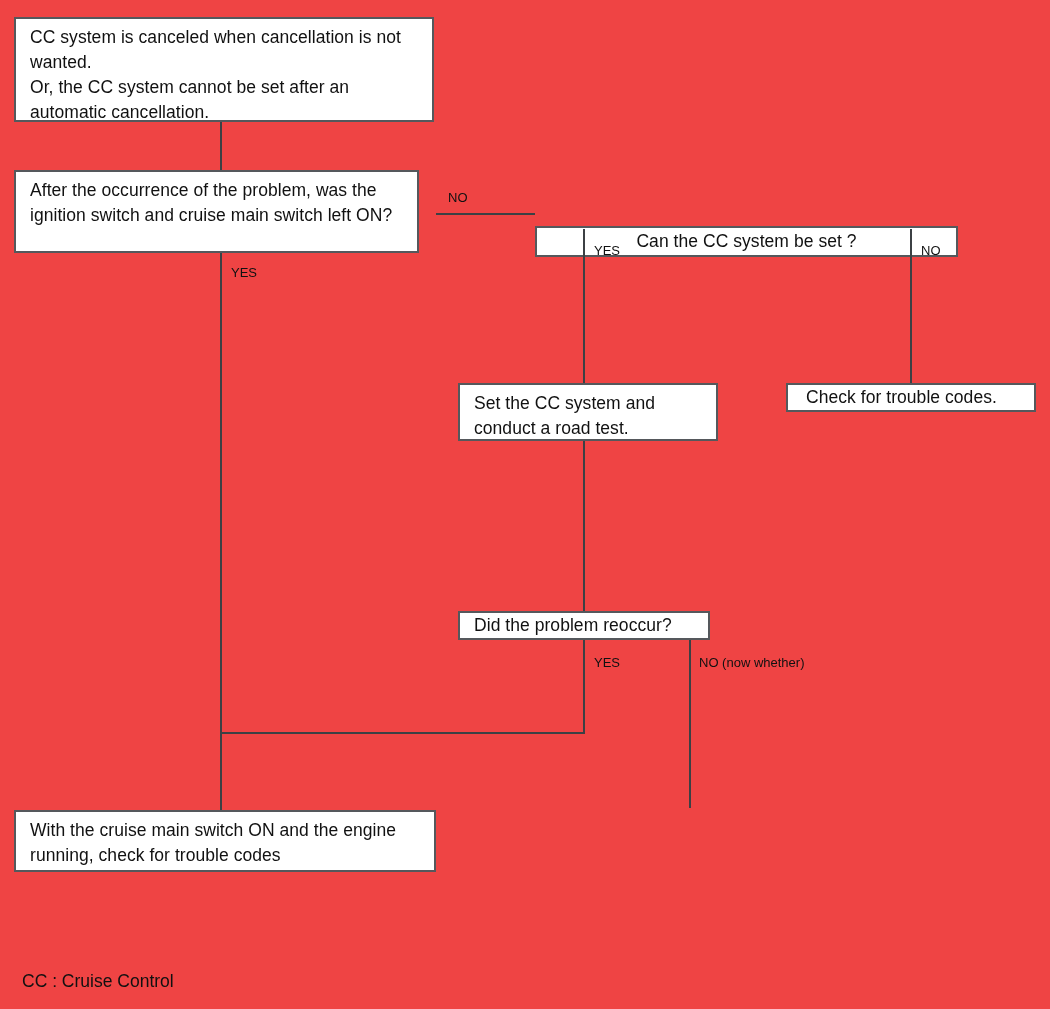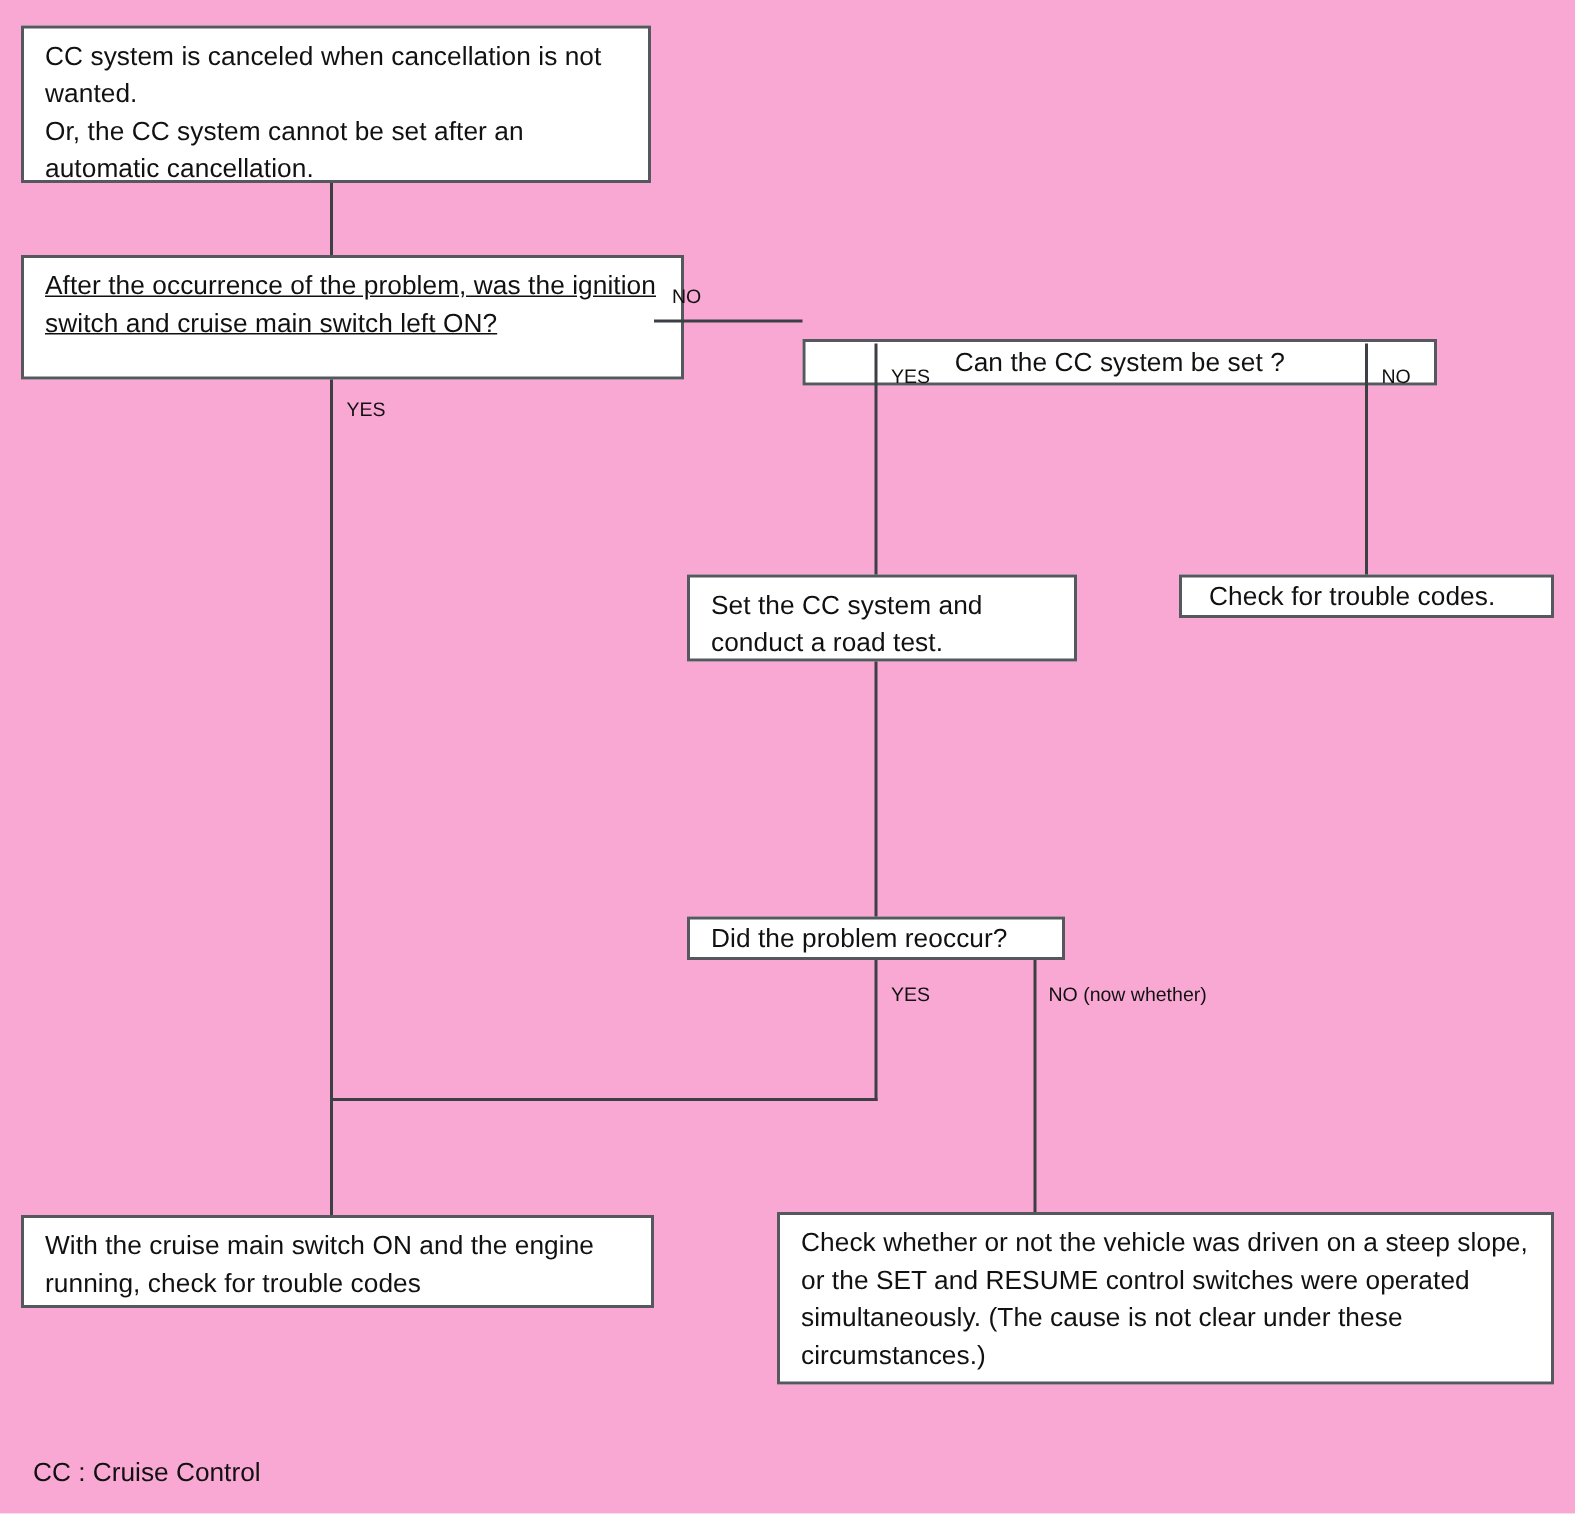--- a/index.html
+++ b/index.html
@@ -9,21 +9,21 @@
     background: #ffffff;
   }
   body {
     font-family: "Liberation Sans", sans-serif;
     color: #111111;
   }
   #canvas {
     position: relative;
     width: 1050px;
     height: 1009px;
-    background: #f9a8d4;
+    background: #ef4444;
     overflow: hidden;
   }
   
   .node {
     position: absolute;
     box-sizing: border-box;
     border: 2px solid #55585c;
     background: #ffffff;
     font-size: 17.5px;
     line-height: 25px;
@@ -71,33 +71,32 @@
   .legend-line { display: block; }
 </style>
 </head>
 <body>
 
 <div id="canvas">
 
   <div class="node" style="left:14px; top:17px; width:420px; height:105px;">CC system is canceled when cancellation is not wanted.
 Or, the CC system cannot be set after an automatic cancellation.</div>
 
-  <div class="node" style="left:14px; top:170px; width:442px; height:83px;text-decoration:underline;">After the occurrence of the problem, was the ignition switch and cruise main switch left ON?</div>
+  <div class="node" style="left:14px; top:170px; width:405px; height:83px;">After the occurrence of the problem, was the ignition switch and cruise main switch left ON?</div>
 
   <div class="node centered" style="left:535px; top:198px; width:423px; height:31px;">Can the CC system be set ?</div>
 
   <div class="node" style="left:458px; top:383px; width:260px; height:58px;">Set the CC system and conduct a road test.</div>
 
   <div class="node midleft" style="left:786px; top:383px; width:250px; height:29px; padding:0 0 0 18px;">Check for trouble codes.</div>
 
   <div class="node" style="left:14px; top:810px; width:422px; height:62px;">With the cruise main switch ON and the engine running, check for trouble codes</div>
 
   <div class="node midleft" style="left:458px; top:611px; width:252px; height:29px; padding:0 0 0 14px;">Did the problem reoccur?</div>
 
-  <div class="node" style="left:518px; top:808px; width:518px; height:115px;">Check whether or not the vehicle was driven on a steep slope, or the SET and RESUME control switches were operated simultaneously. (The cause is not clear under these circumstances.)</div>
 
   <div class="line v" style="left:220px; top:122px; height:48px;"></div>
 
   <div class="line h" style="left:436px; top:213px; width:99px;"></div>
 
   <div class="line v" style="left:220px; top:253px; height:557px;"></div>
 
   <div class="line v" style="left:583px; top:229px; height:154px;"></div>
 
   <div class="line v" style="left:910px; top:229px; height:154px;"></div>

